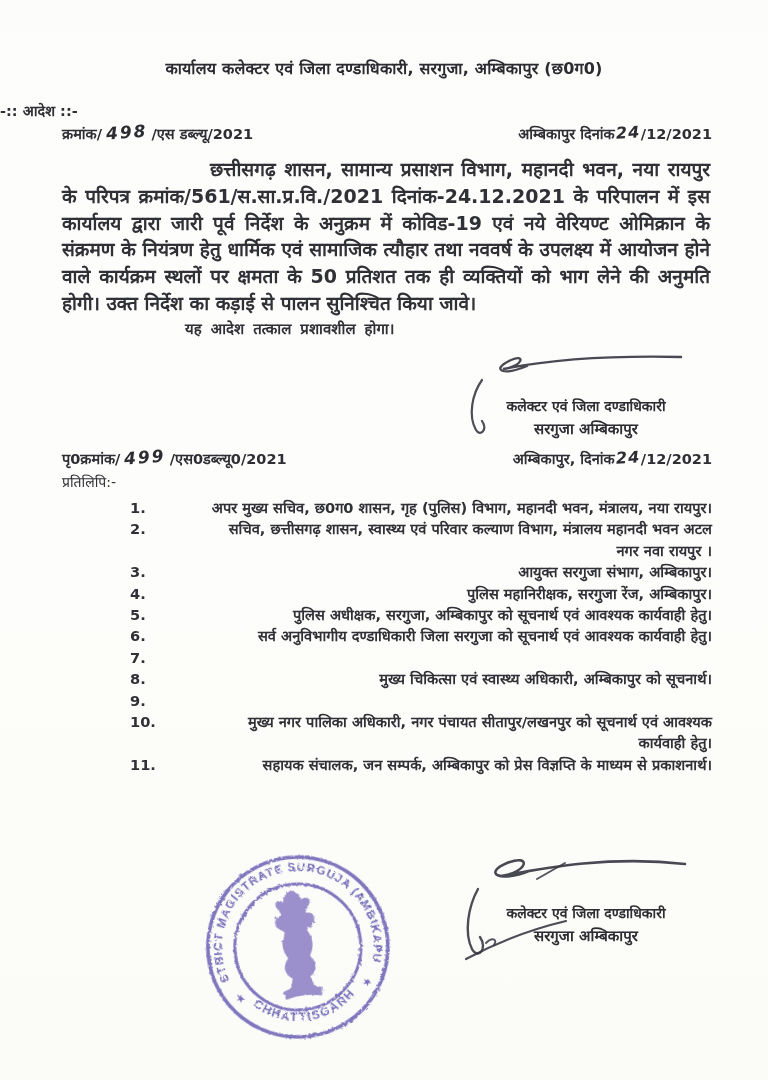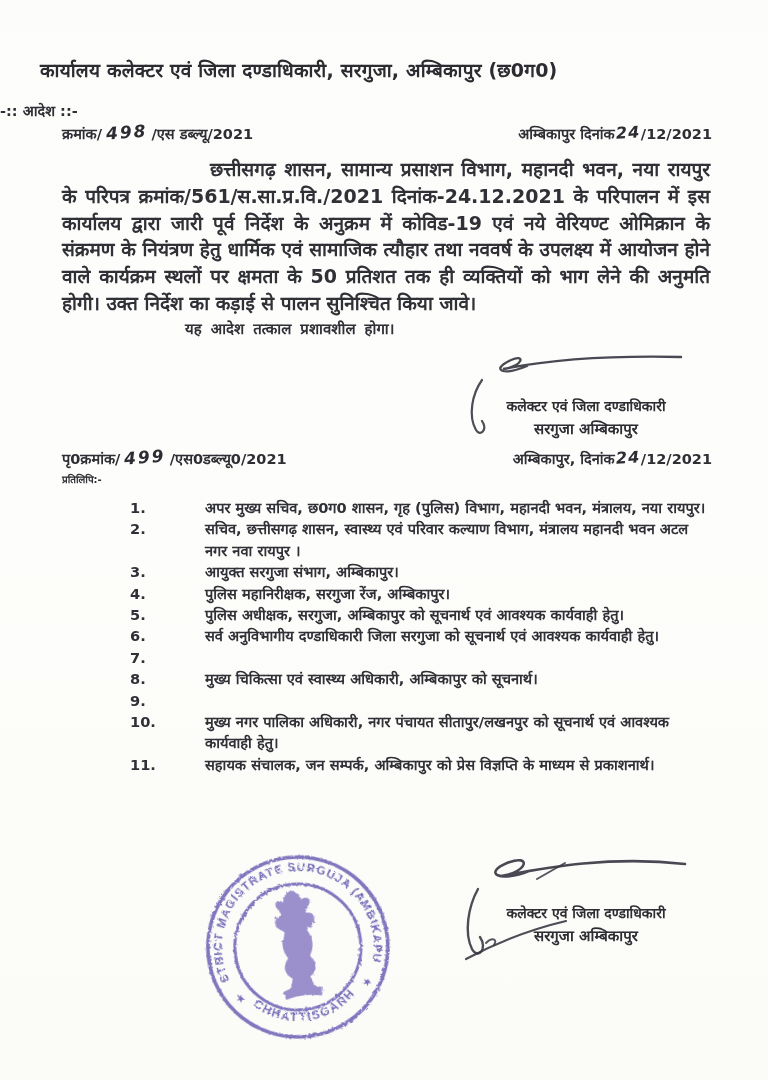--- a/index.html
+++ b/index.html
@@ -8,22 +8,22 @@
     background:#e9e9e7;
     font-family:"DejaVu Sans","Liberation Sans",sans-serif;
   }
   .page{
     position:relative;width:768px;height:1080px;overflow:hidden;
     background:linear-gradient(180deg,#fcfcfa 0%,#fdfdfb 40%,#fbfbf8 100%);
     color:#34343b;
   }
   .abs{position:absolute;}
   .doc-title{
-    top:57px;left:40px;width:688px;text-align:left;
-    font-size:19px;font-weight:700;color:#2b2b31;letter-spacing:.2px;
+    top:57px;left:40px;width:688px;text-align:center;
+    font-size:16px;font-weight:700;color:#2b2b31;letter-spacing:.2px;
   }
   .order-heading{
     top:100px;left:0;width:768px;text-align:left;
     font-size:14.5px;font-weight:700;color:#2e2e34;
   }
   .ref-line{
     top:123px;left:62px;width:650px;
     display:flex;justify-content:space-between;
     font-size:14.5px;font-weight:700;color:#2e2e34;
   }
@@ -45,29 +45,29 @@
   .sig1{ top:340px;left:462px;width:248px; }
   .sig2{ top:845px;left:462px;width:248px; }
   .sig-line1{font-size:14px;font-weight:700;color:#2d2d33;margin-top:18px;}
   .sig-line2{font-size:15px;font-weight:700;color:#2d2d33;margin-top:3px;}
   .endorse-line{
     top:448px;left:62px;width:650px;
     display:flex;justify-content:space-between;
     font-size:14.5px;font-weight:700;color:#2e2e34;
   }
   .copy-label{
-    top:472px;left:62px;font-size:10px;font-weight:700;color:#2e2e34;
+    top:472px;left:62px;font-size:14px;font-weight:400;color:#2e2e34;
   }
   .dist-list{ top:497px;left:130px;width:582px; }
   .dist-item{
     display:flex;align-items:flex-start;
     font-size:14.6px;line-height:21.4px;font-weight:600;color:#303037;
   }
   .dist-num{flex:0 0 75px;}
-  .dist-txt{flex:1;}
+  .dist-txt{flex:1;text-align:right;}
   .seal{ top:850px;left:198px;width:200px;height:196px; transform:rotate(-7deg); }
   .sig-squiggle{display:block;margin:0 auto;}
   .hook-svg{position:absolute;}
 </style>
 </head>
 <body>
 
 <div class="page">
 
   <div class="abs doc-title">कार्यालय कलेक्टर एवं जिला दण्डाधिकारी, सरगुजा, अम्बिकापुर (छ0ग0)</div>

